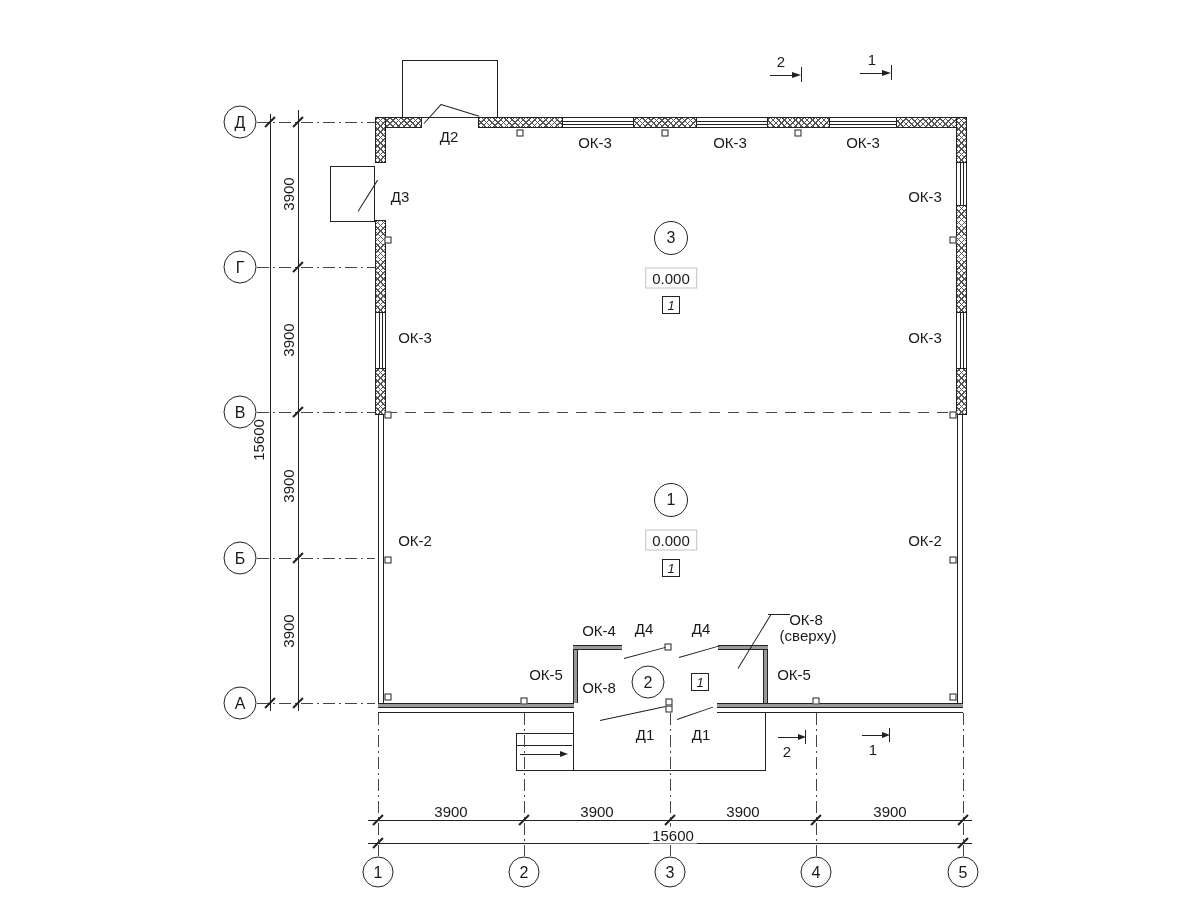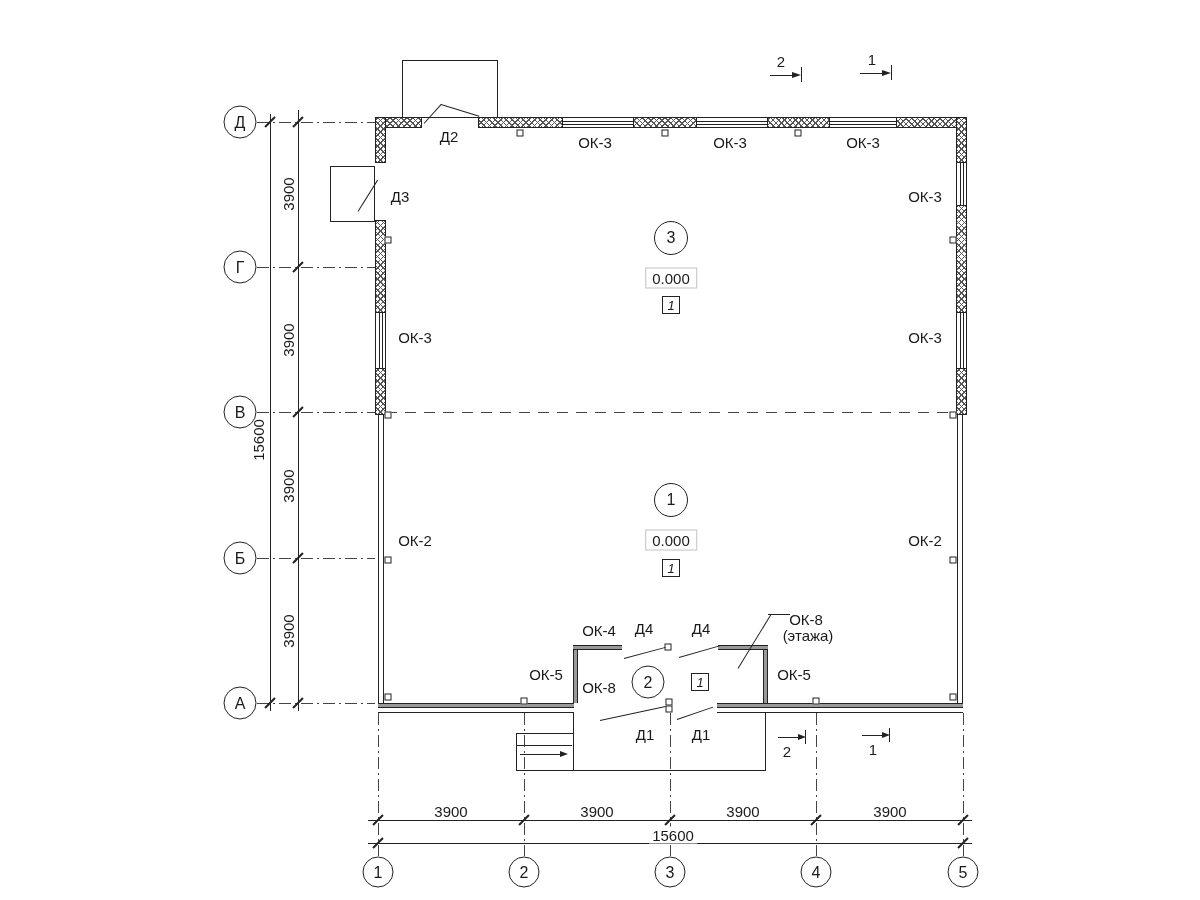--- a/index.html
+++ b/index.html
@@ -164,21 +164,21 @@
   <div class="lbl" style="left:863px;top:142px">ОК-3</div>
   <div class="lbl" style="left:925px;top:196px">ОК-3</div>
   <div class="lbl" style="left:415px;top:337px">ОК-3</div>
   <div class="lbl" style="left:925px;top:337px">ОК-3</div>
   <div class="lbl" style="left:415px;top:540px">ОК-2</div>
   <div class="lbl" style="left:925px;top:540px">ОК-2</div>
   <div class="lbl" style="left:599px;top:630px">ОК-4</div>
   <div class="lbl" style="left:644px;top:628px">Д4</div>
   <div class="lbl" style="left:701px;top:628px">Д4</div>
   <div class="lbl" style="left:806px;top:619px">ОК-8</div>
-  <div class="lbl" style="left:808px;top:635px">(этажа)</div>
+  <div class="lbl" style="left:808px;top:635px">(сверху)</div>
   <div class="diag" style="left:738px;top:668px;width:63px;transform:rotate(-58.6deg)"></div>
   <div class="hl" style="left:768px;top:614px;width:22px"></div>
   <div class="lbl" style="left:546px;top:674px">ОК-5</div>
   <div class="lbl" style="left:794px;top:674px">ОК-5</div>
   <div class="lbl" style="left:599px;top:687px">ОК-8</div>
   <div class="lbl" style="left:645px;top:734px">Д1</div>
   <div class="lbl" style="left:701px;top:734px">Д1</div>
 
   <div class="circ" style="left:671px;top:238px;width:34px;height:34px">3</div>
   <div class="elev" style="left:671px;top:278px">0.000</div>

